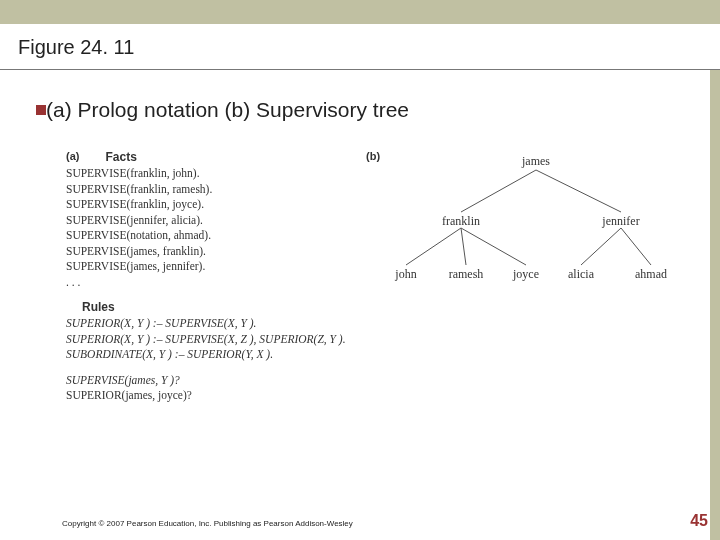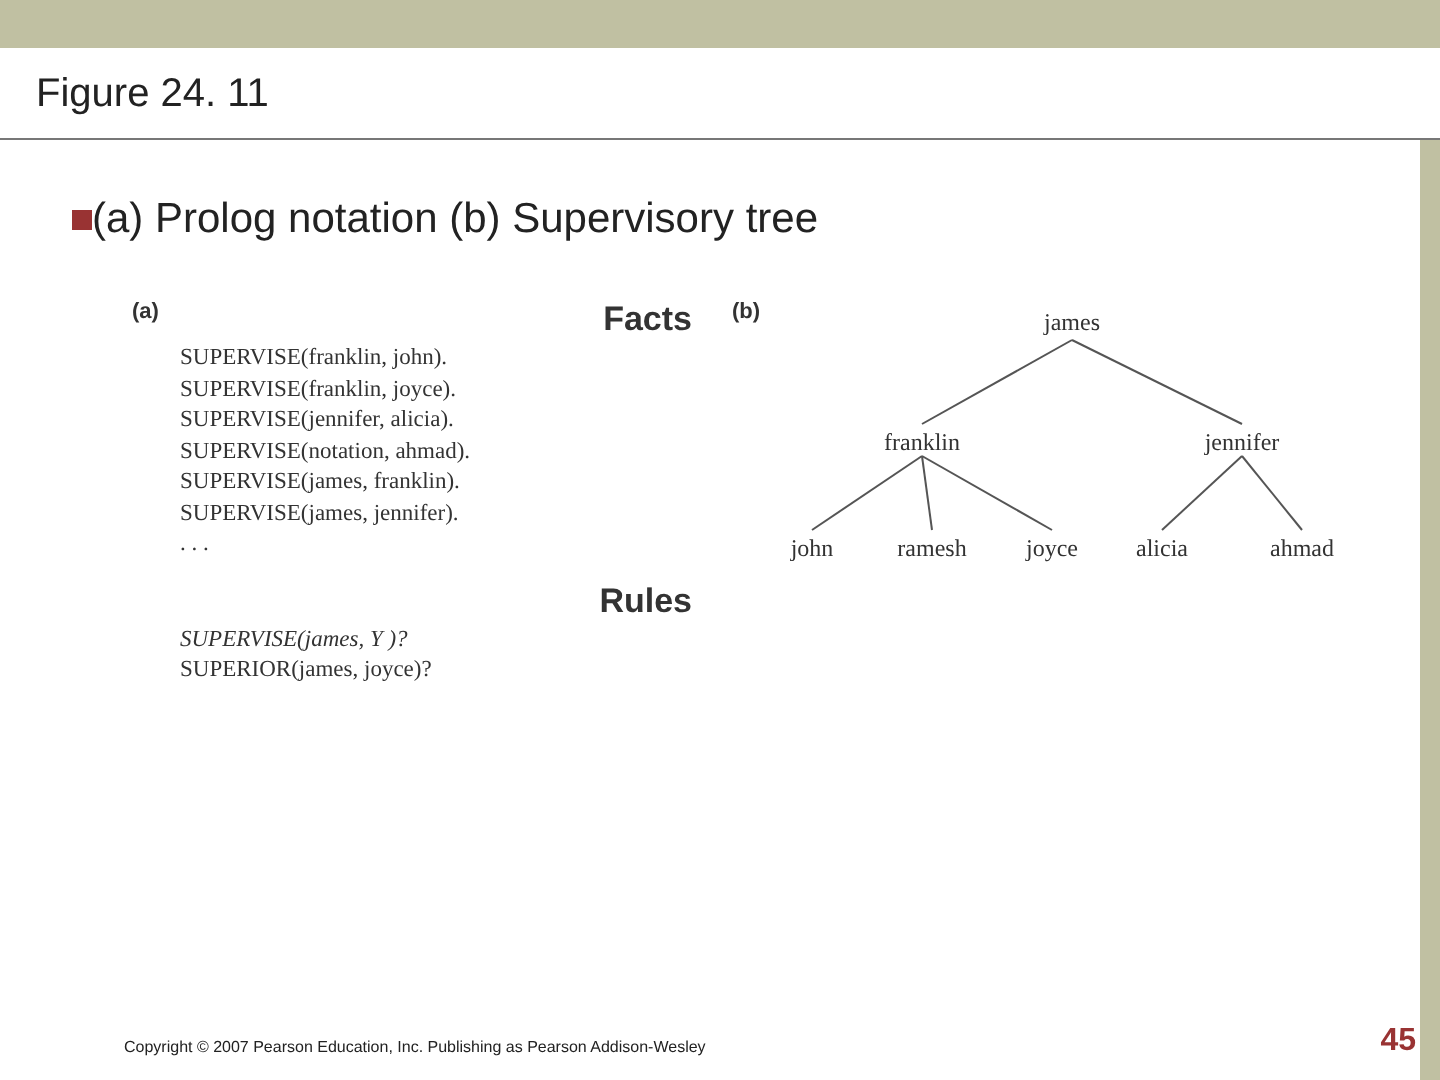--- a/index.html
+++ b/index.html
@@ -63,29 +63,28 @@
   .col-b { flex: 1; position: relative; }
   .part-label {
     font-weight: bold;
     font-size: 11px;
     font-family: Arial, sans-serif;
     color: #333;
     margin-bottom: 3px;
   }
   .section-head {
     font-weight: bold;
-    font-size: 17px;
+    font-size: 12px;
     font-family: Arial, sans-serif;
     margin: 0 0 2px 16px;
     color: #333;
-    text-align: right;
   }
   .ser { font-family: "Times New Roman", Times, serif; }
   .fact-list, .rule-list, .query-list {
-    margin: 0 0 10px 24px;
+    margin: 0 0 10px 0;
     font-size: 11.5px;
     line-height: 1.35;
     color: #333;
   }
   .fact-list div, .rule-list div, .query-list div { white-space: nowrap; }
   .ital { font-style: italic; }
 
   svg { overflow: visible; }
   .node-text {
     font-family: "Times New Roman", Times, serif;
@@ -128,29 +127,35 @@
 
     <div class="col-a">
       <div style="display:flex; gap:26px;">
         <div class="part-label">(a)</div>
         <div style="flex:1">
           <div class="section-head" style="margin-left:0">Facts</div>
         </div>
       </div>
       <div class="fact-list ser">
         <div>SUPERVISE(franklin, john).</div>
+        <div>SUPERVISE(franklin, ramesh).</div>
         <div>SUPERVISE(franklin, joyce).</div>
         <div>SUPERVISE(jennifer, alicia).</div>
         <div>SUPERVISE(notation, ahmad).</div>
         <div>SUPERVISE(james, franklin).</div>
         <div>SUPERVISE(james, jennifer).</div>
         <div>. . .</div>
       </div>
 
       <div class="section-head">Rules</div>
+      <div class="rule-list ser">
+        <div class="ital">SUPERIOR(X, Y ) :– SUPERVISE(X, Y ).</div>
+        <div class="ital">SUPERIOR(X, Y ) :– SUPERVISE(X, Z ), SUPERIOR(Z, Y ).</div>
+        <div class="ital">SUBORDINATE(X, Y ) :– SUPERIOR(Y, X ).</div>
+      </div>
 
       <div class="query-list ser">
         <div class="ital">SUPERVISE(james, Y )?</div>
         <div>SUPERIOR(james, joyce)?</div>
       </div>
     </div>
 
     <div class="col-b">
       <div class="part-label" style="position:absolute; left:0; top:0;">(b)</div>
       <svg width="320" height="160">

